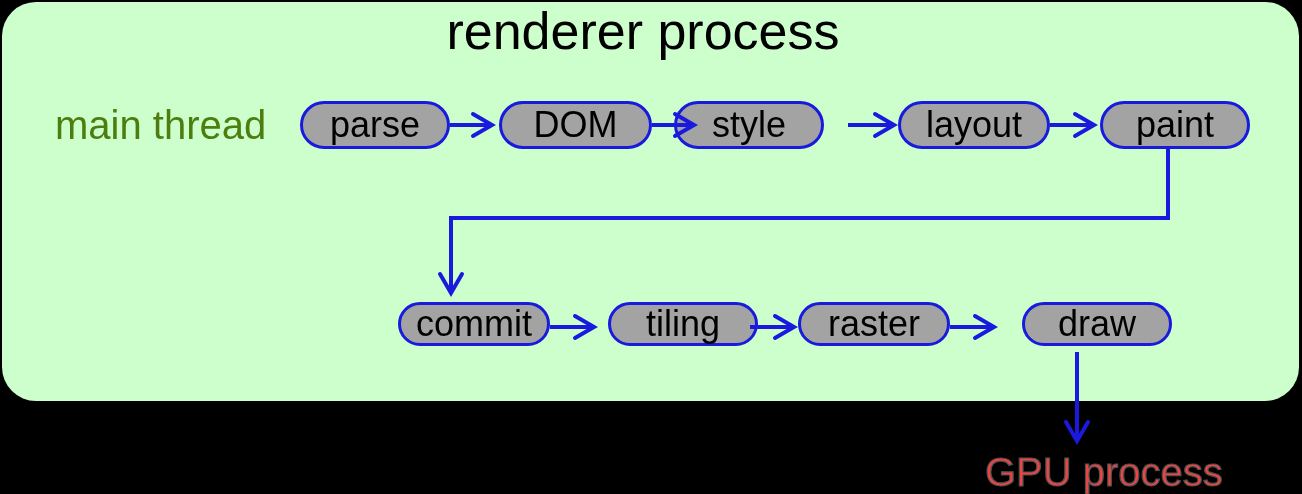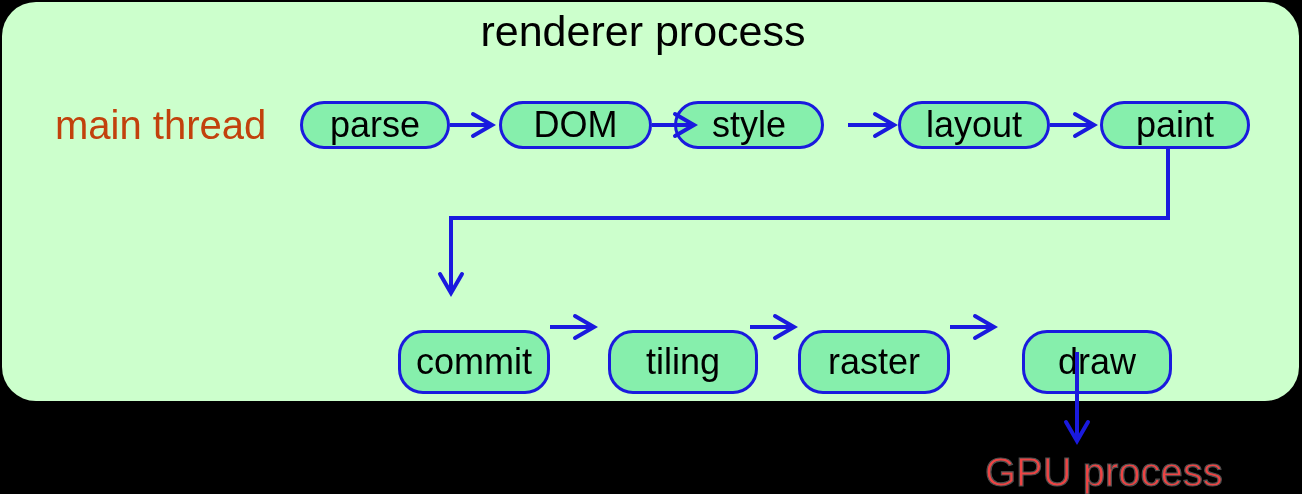--- a/index.html
+++ b/index.html
@@ -15,49 +15,49 @@
     position: absolute;
     left: 2px; top: 2px;
     width: 1297px; height: 399px;
     background: #ccffcc;
     border-radius: 34px;
   }
   .diagram-title {
     position: absolute;
     left: 0; right: 16px; top: 8px;
     text-align: center;
-    font-size: 43px;
+    font-size: 52px;
     line-height: 46px;
     color: #000000;
   }
   .row-label {
     position: absolute;
     left: 55px;
     font-size: 40px;
     line-height: 48px;
-    color: #c2410c;
+    color: #4d7c0f;
     white-space: nowrap;
   }
   .row-label.main { top: 101px; }
   .row-label.compositor { top: 303px; }
   .stage {
     position: absolute;
     box-sizing: border-box;
     height: 48px;
-    background: #86efac;
+    background: #a3a3a3;
     border: 3.5px solid #1a1ade;
     border-radius: 25px;
     display: flex;
     align-items: center;
     justify-content: center;
     font-size: 36px;
     color: #000000;
     white-space: nowrap;
   }
-  .row-compositor .stage { height: 64px; margin-top: 28px; }
+  .row-compositor .stage { height: 44px; }
   .connectors {
     position: absolute;
     left: 0; top: 0;
     width: 1302px; height: 494px;
     pointer-events: none;
   }
   .connectors path {
     fill: none;
     stroke: #1a1ade;
     stroke-width: 4;

